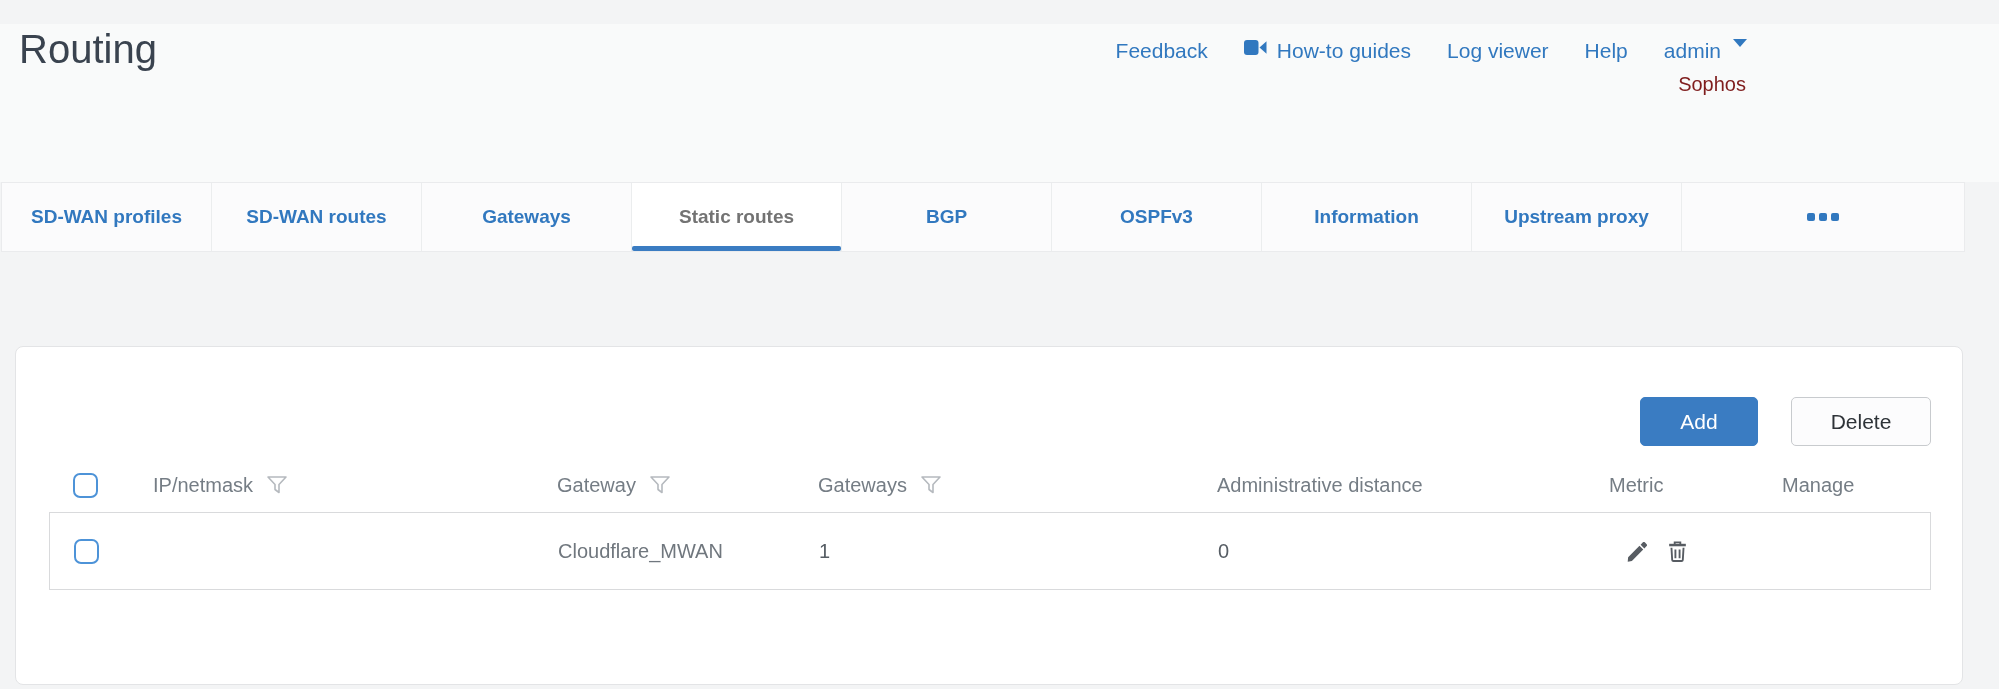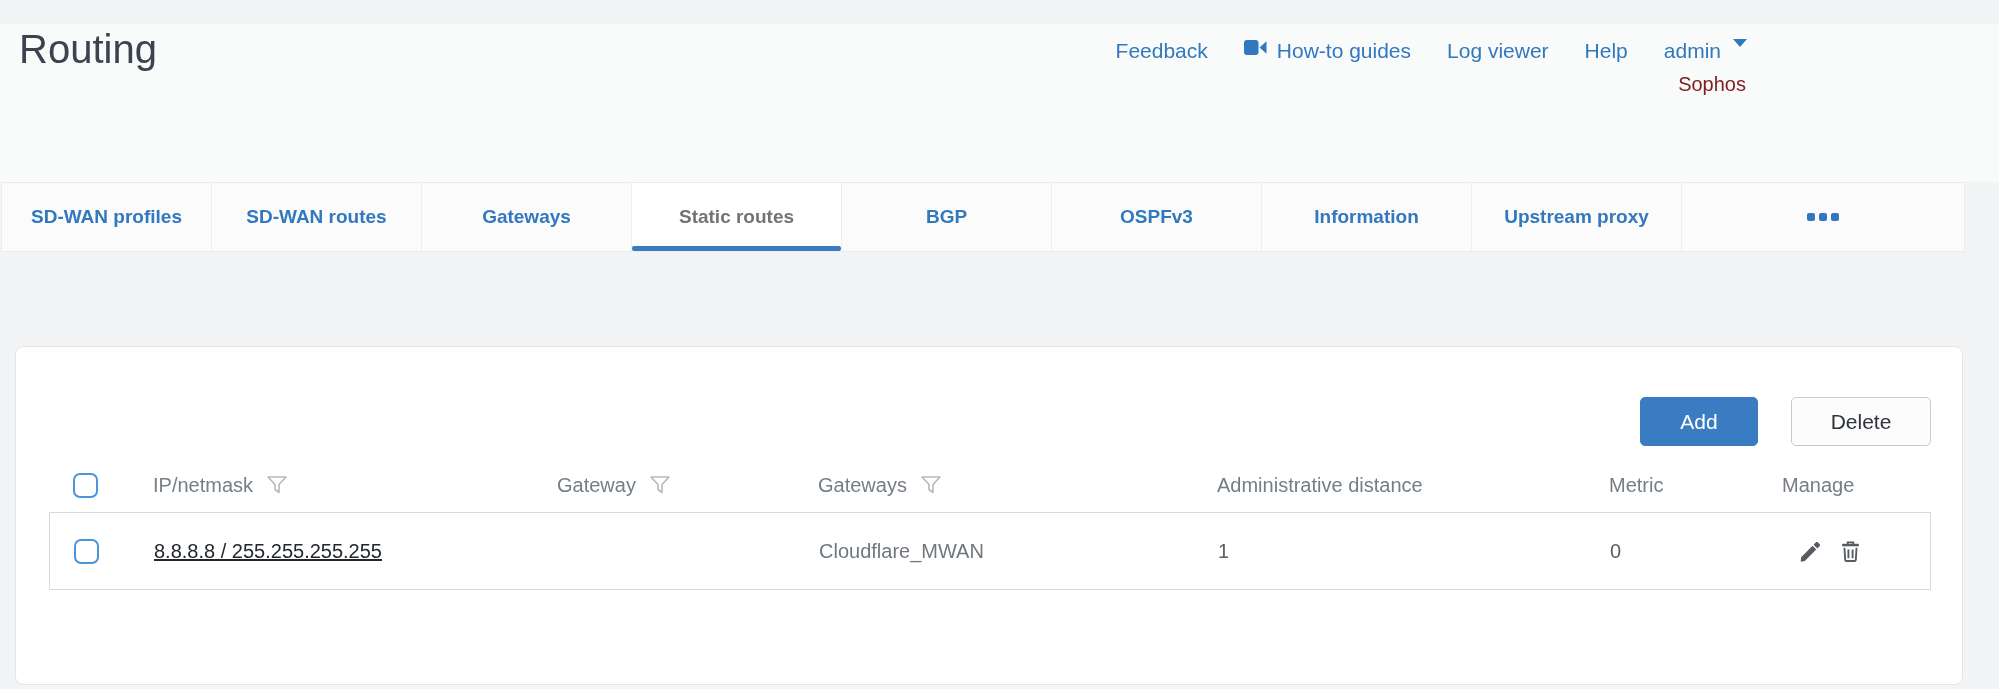--- a/index.html
+++ b/index.html
@@ -166,23 +166,20 @@
       </div>
       <div class="col-label">
         <span>Manage</span>
       </div>
     </div>
 
     <div class="trow tdata">
       <div class="cell-check">
         <span class="checkbox"></span>
       </div>
-      <div>
-        <span class="ip-link">8.8.8.8 / 255.255.255.255</span>
-      </div>
       <div></div>
       <div>Cloudflare_MWAN</div>
       <div class="num">1</div>
       <div class="num">0</div>
       <div class="manage-cell">
         <span class="icon-btn">
           <svg width="25" height="25" viewBox="0 0 24 24">
               <path fill="currentColor" d="M3 17.4 L13.9 6.5 l3.6 3.6 L6.6 21 L2.6 21.9 Z M15 5.4 l2.2-2.2 c.5-.5 1.3-.5 1.8 0 l1.8 1.8 c.5.5.5 1.3 0 1.8 L18.6 9 Z"></path>
             </svg>
         </span>

